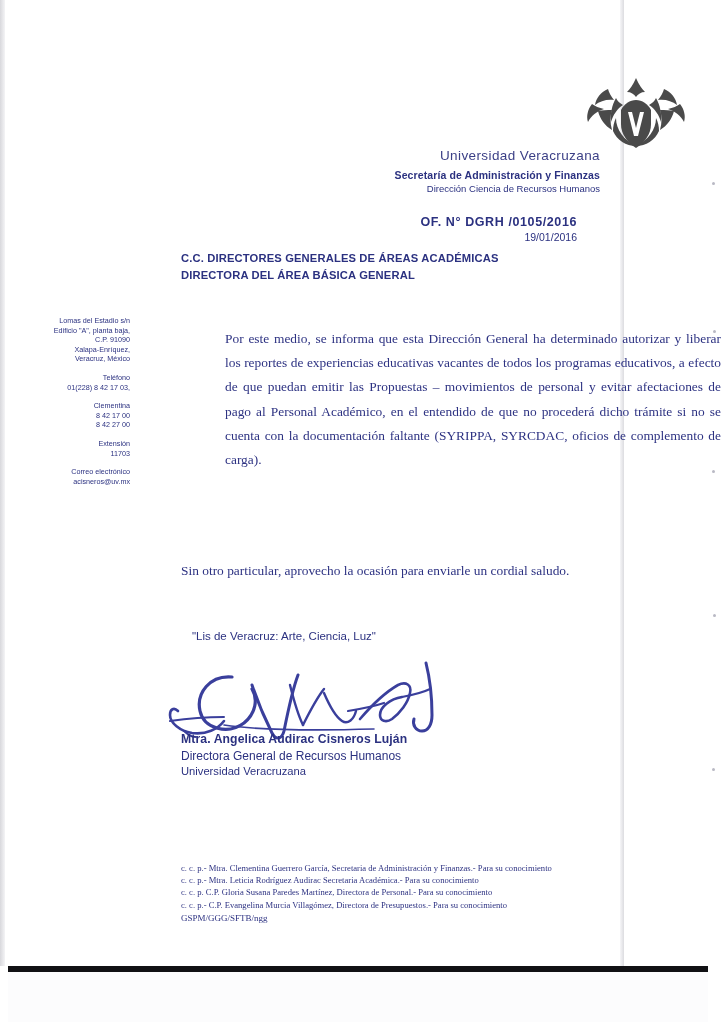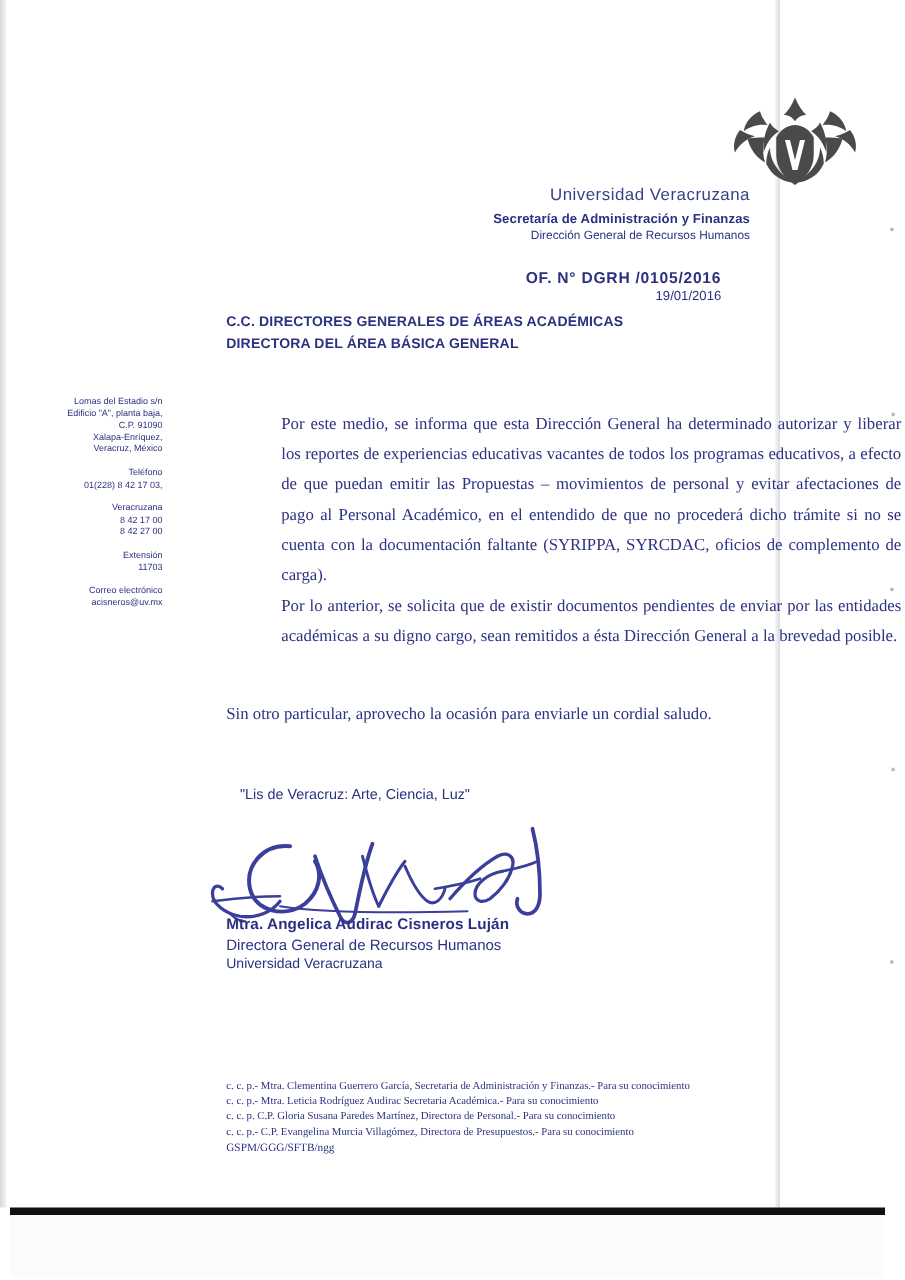--- a/index.html
+++ b/index.html
@@ -279,58 +279,57 @@
         <path d="M70 40 C72 44 73 48 73 53 C69 62 60 68 50 68 C62 62 70 52 70 40 Z"></path>
       </g>
       <g fill="#ffffff">
         <path d="M42 34 L46 34 L50 50 L54 34 L58 34 L52 58 L48 58 Z"></path>
       </g>
     </svg>
   </div>
 
   <div class="uv-name">Universidad Veracruzana</div>
   <div class="dept-line1">Secretaría de Administración y Finanzas</div>
-  <div class="dept-line2">Dirección General de Recursos Humanos</div>
+  <div class="dept-line2">Dirección Ciencia de Recursos Humanos</div>
 
   <div class="of-number">OF.  N°  DGRH /0105/2016</div>
   <div class="of-date">19/01/2016</div>
 
   <div class="addressee">
     <div>C.C. DIRECTORES GENERALES DE ÁREAS ACADÉMICAS</div>
     <div>DIRECTORA DEL ÁREA BÁSICA GENERAL</div>
   </div>
 
   <div class="sidebar">
     <div class="grp" style="white-space: pre-line;"><span>Lomas del Estadio s/n
 Edificio "A", planta baja,
 C.P. 91090
 Xalapa-Enríquez,
 Veracruz, México</span></div>
     <div class="grp">
       <div>Teléfono</div>
       <div>01(228) 8 42 17 03,</div>
     </div>
     <div class="grp">
-      <div>Veracruzana</div>
+      <div>Clementina</div>
       <div style="white-space: pre-line;">8 42 17 00
 8 42 27 00</div>
     </div>
     <div class="grp">
       <div>Extensión</div>
       <div>11703</div>
     </div>
     <div class="grp">
       <div>Correo electrónico</div>
       <div>acisneros@uv.mx</div>
     </div>
   </div>
 
   <div class="body-text">
     <p>Por este medio, se informa que esta Dirección General ha determinado autorizar y liberar los reportes de experiencias educativas vacantes de todos los programas educativos, a efecto de que puedan emitir las Propuestas – movimientos de personal y evitar afectaciones de pago al Personal Académico, en el entendido de que no procederá dicho trámite si no se cuenta con la documentación faltante (SYRIPPA, SYRCDAC, oficios de complemento de carga).</p>
-    <p>Por lo anterior, se solicita que de existir documentos pendientes de enviar por las entidades académicas a su digno cargo, sean remitidos a ésta Dirección General a la brevedad posible.</p>
   </div>
 
   <div class="closing">Sin otro particular, aprovecho la ocasión para enviarle un cordial saludo.</div>
 
   <div class="motto">"Lis de Veracruz: Arte, Ciencia, Luz"</div>
 
   <div class="signature">
     <svg width="340" height="110" viewBox="0 0 340 110" xmlns="http://www.w3.org/2000/svg">
       <g fill="none" stroke="#3a3f9c" stroke-linecap="round" stroke-linejoin="round">
         <path d="M92 32 C70 30 56 48 60 66 C64 84 88 90 104 78 C116 68 118 54 112 44" stroke-width="3.2"></path>

